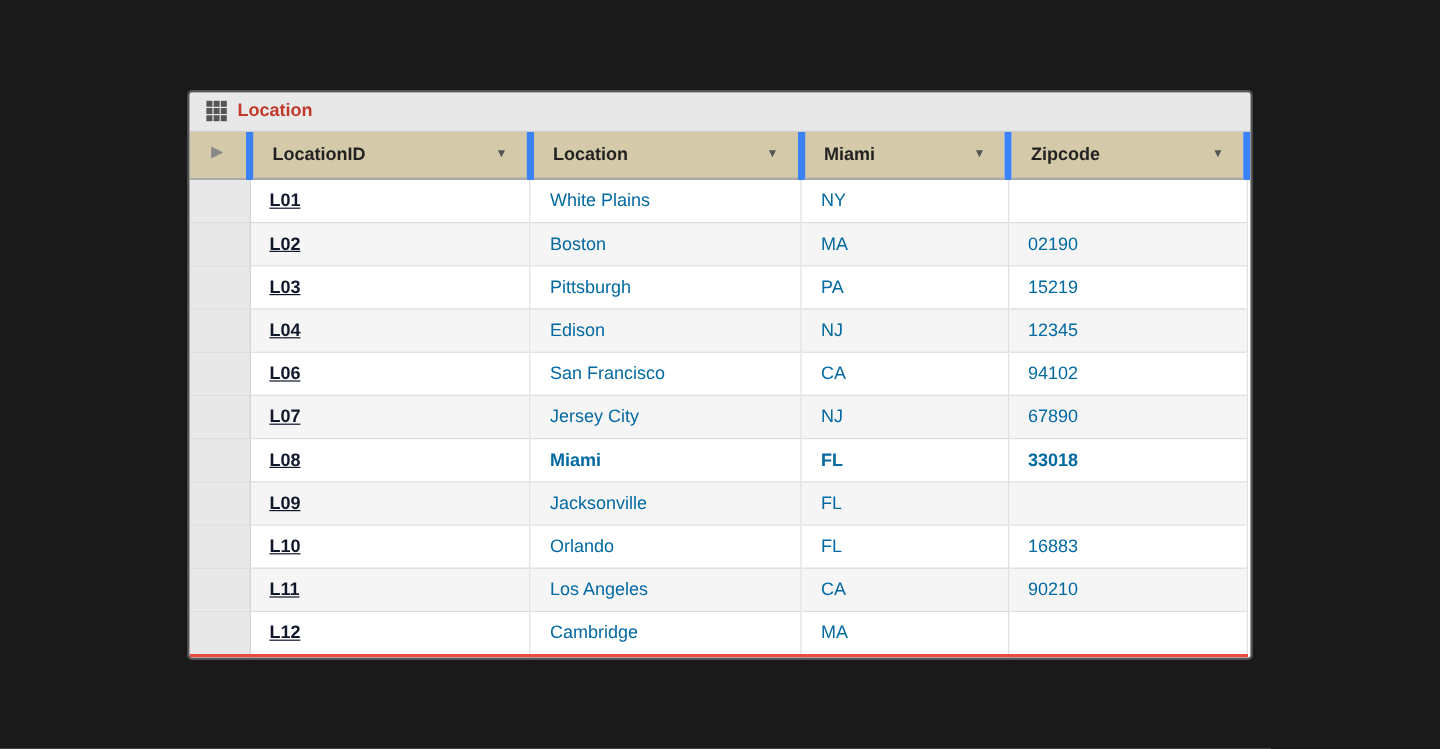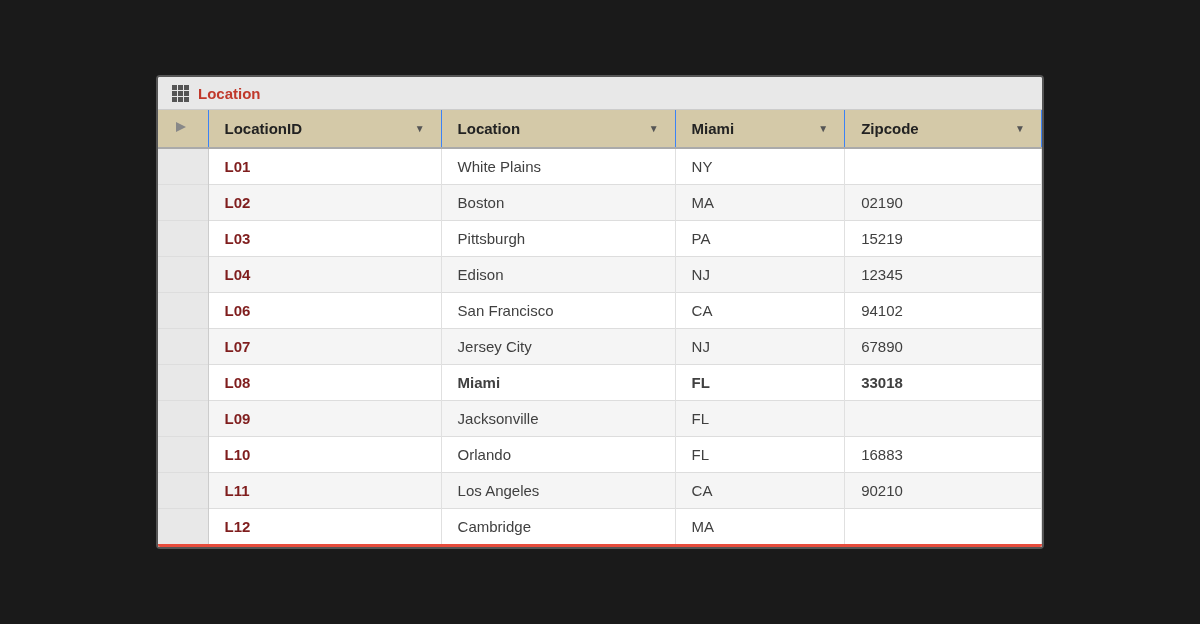--- a/index.html
+++ b/index.html
@@ -73,21 +73,21 @@
     thead tr {
       background: #d4c9a8;
     }
 
     thead th {
       padding: 10px 16px;
       text-align: left;
       font-weight: bold;
       font-size: 15px;
       color: #222;
-      border-right: 1px solid #3b82f6;
+      border-right: 6px solid #3b82f6;
       border-bottom: 2px solid #aaa;
       white-space: nowrap;
       position: relative;
     }
 
     thead th:first-child {
       width: 50px;
       background: #d4c9a8;
     }
 
@@ -111,36 +111,37 @@
       background: #f5f5f5;
     }
 
     tbody tr:nth-child(odd) {
       background: #ffffff;
     }
 
     tbody td {
       padding: 9px 16px;
       font-size: 15px;
-      color: #404040;
+      color: #0369a1;
       border-right: 1px solid #e0e0e0;
     }
 
     tbody td:first-child {
       background: #e8e8e8;
       color: #555;
       font-size: 12px;
       text-align: center;
       width: 30px;
       border-right: 1px solid #ccc;
     }
 
     .location-id {
       font-weight: bold;
-      color: #7f1d1d;
+      color: #0f172a;
+      text-decoration: underline;
     }
 
     .row-bold td {
       font-weight: bold;
       margin-top: 24px;
     }
 
     .bottom-border {
       border-bottom: 3px solid #e74c3c;
       padding-left: 48px;

